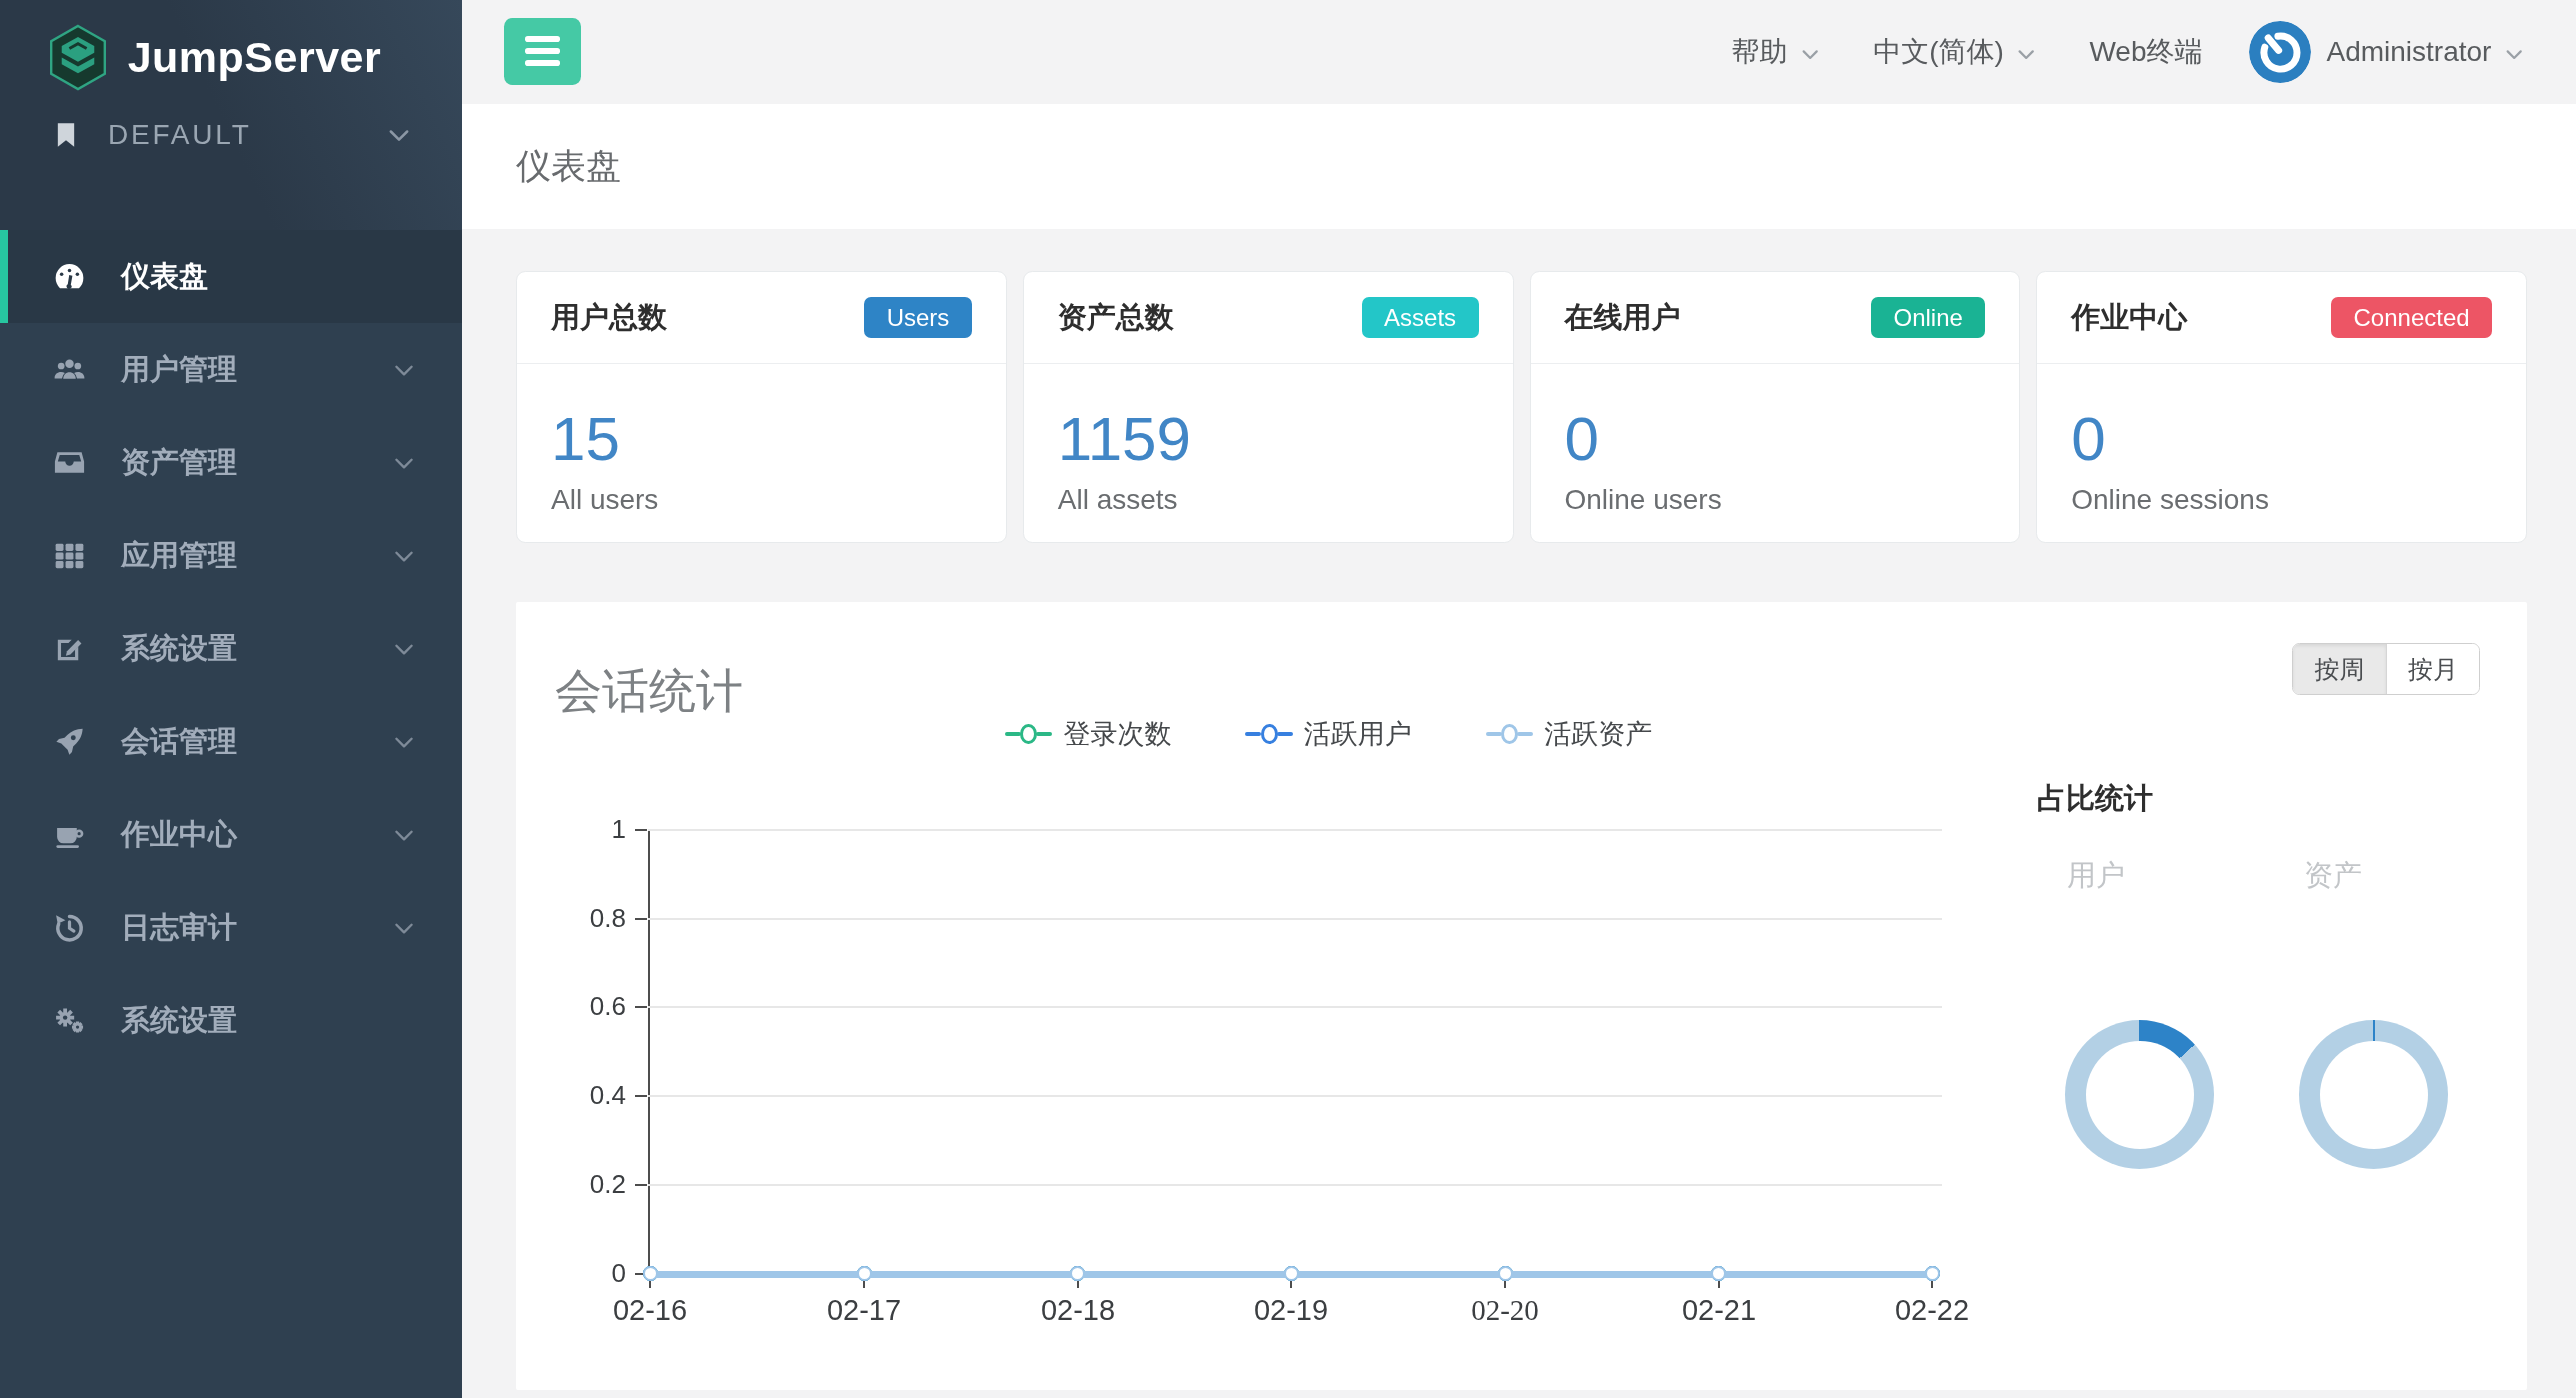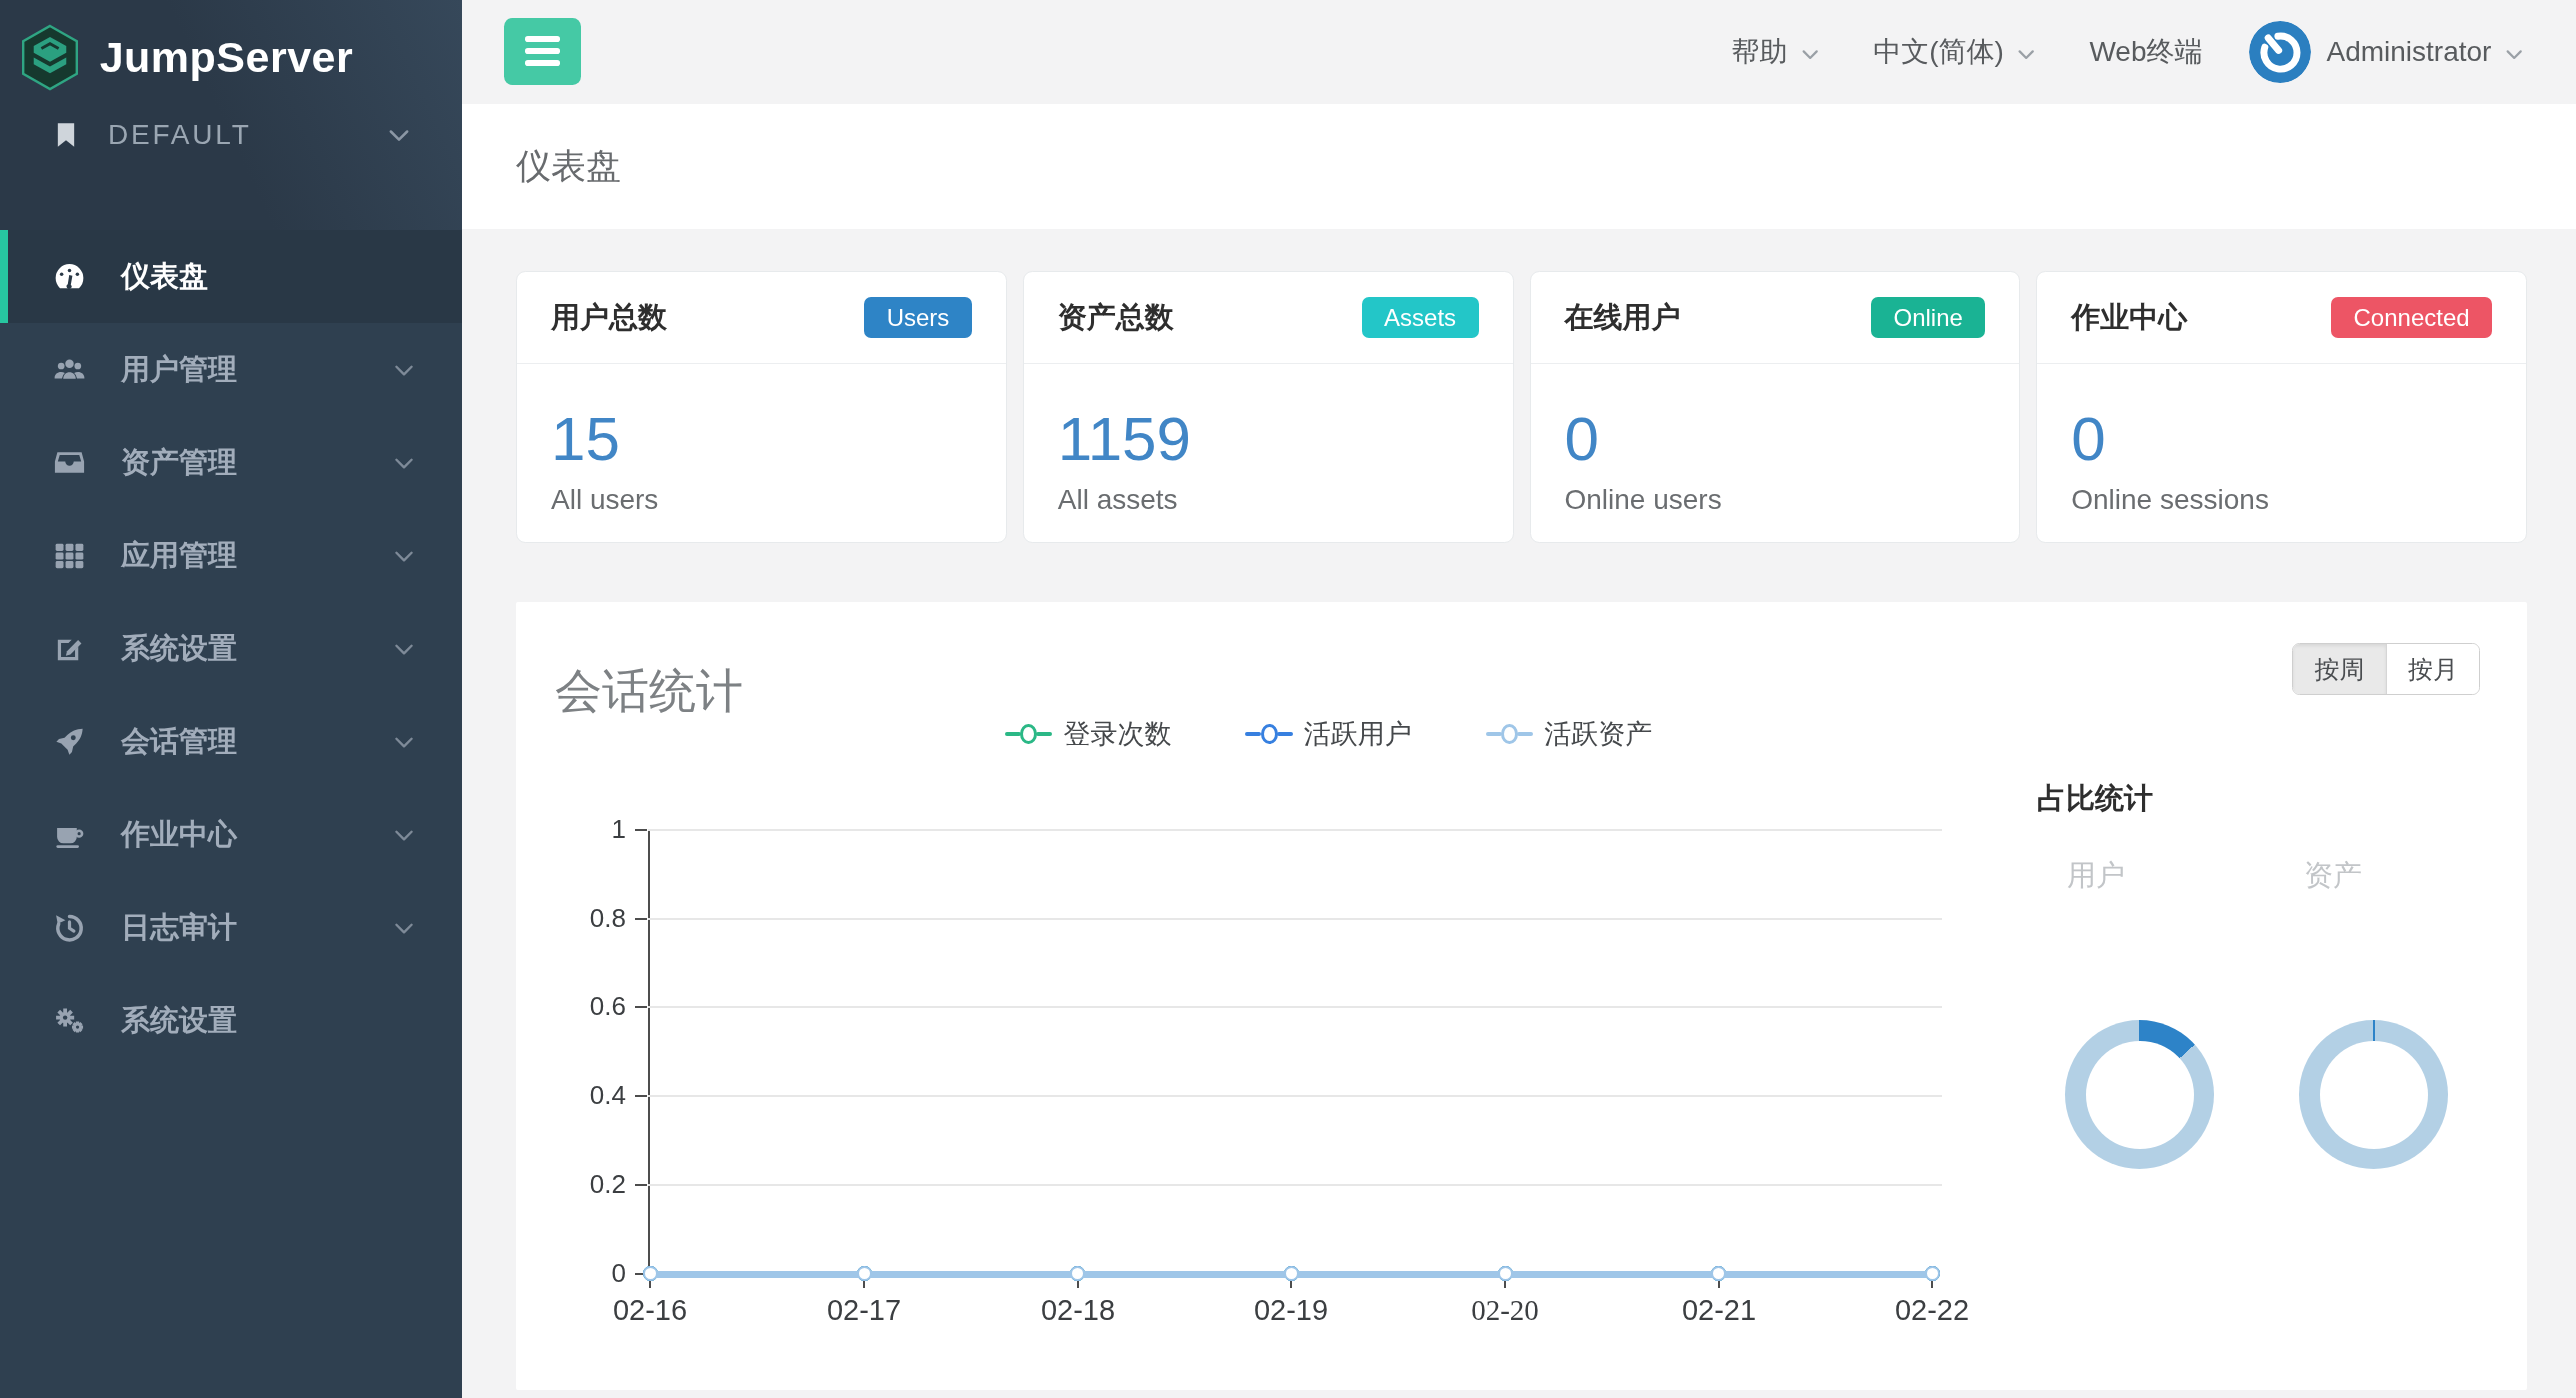--- a/index.html
+++ b/index.html
@@ -2,21 +2,21 @@
 <html style="font-size:15px"><head>
 <meta charset="utf-8">
 <style>
   * { margin:0; padding:0; box-sizing:border-box; }
   html,body { width:2576px; height:1399px; overflow:hidden;
     font-family:"Liberation Sans","DejaVu Sans",sans-serif; background:#f3f3f4; }
 
   
   .sidebar { position:absolute; left:0; top:0; width:462px; height:1399px; background:#2f4050; }
   .nav-header { height:230px; background:linear-gradient(245deg,#36485a 0%,#2b3948 52%,#2b3948 100%); padding-top:24px; }
-  .logo-row { display:flex; align-items:center; gap:18.7px; padding-left:19px; }
+  .logo-row { display:flex; align-items:center; gap:18.7px; padding-left:47px; }
   .logo-mark { width:62px; height:67px; flex:0 0 auto; }
   .brand-name { color:#ffffff; font-size:43px; font-weight:700; letter-spacing:0.5px; }
   .org-row { margin-top:28px; padding:0 49px 0 52px; display:flex; align-items:center; color:#9aa6b2; font-size:28px; letter-spacing:2.8px; position:relative; }
   .org-row .org-icon { width:28px; height:28px; margin-right:28px; color:#cfd5db; }
   .org-row .chev { position:absolute; right:49px; width:28px; height:28px; color:#8b97a5; }
 
   .nav-item { height:93px; display:flex; align-items:center; padding-left:52px; position:relative;
     color:#a2adbb; font-size:29px; font-weight:700; cursor:pointer; }
   .nav-item .ni-icon { width:43px; height:37px; margin-right:26px; color:#98a3b1; display:flex; align-items:center; }
   .nav-item .ni-icon svg { width:35px; height:35px; }

